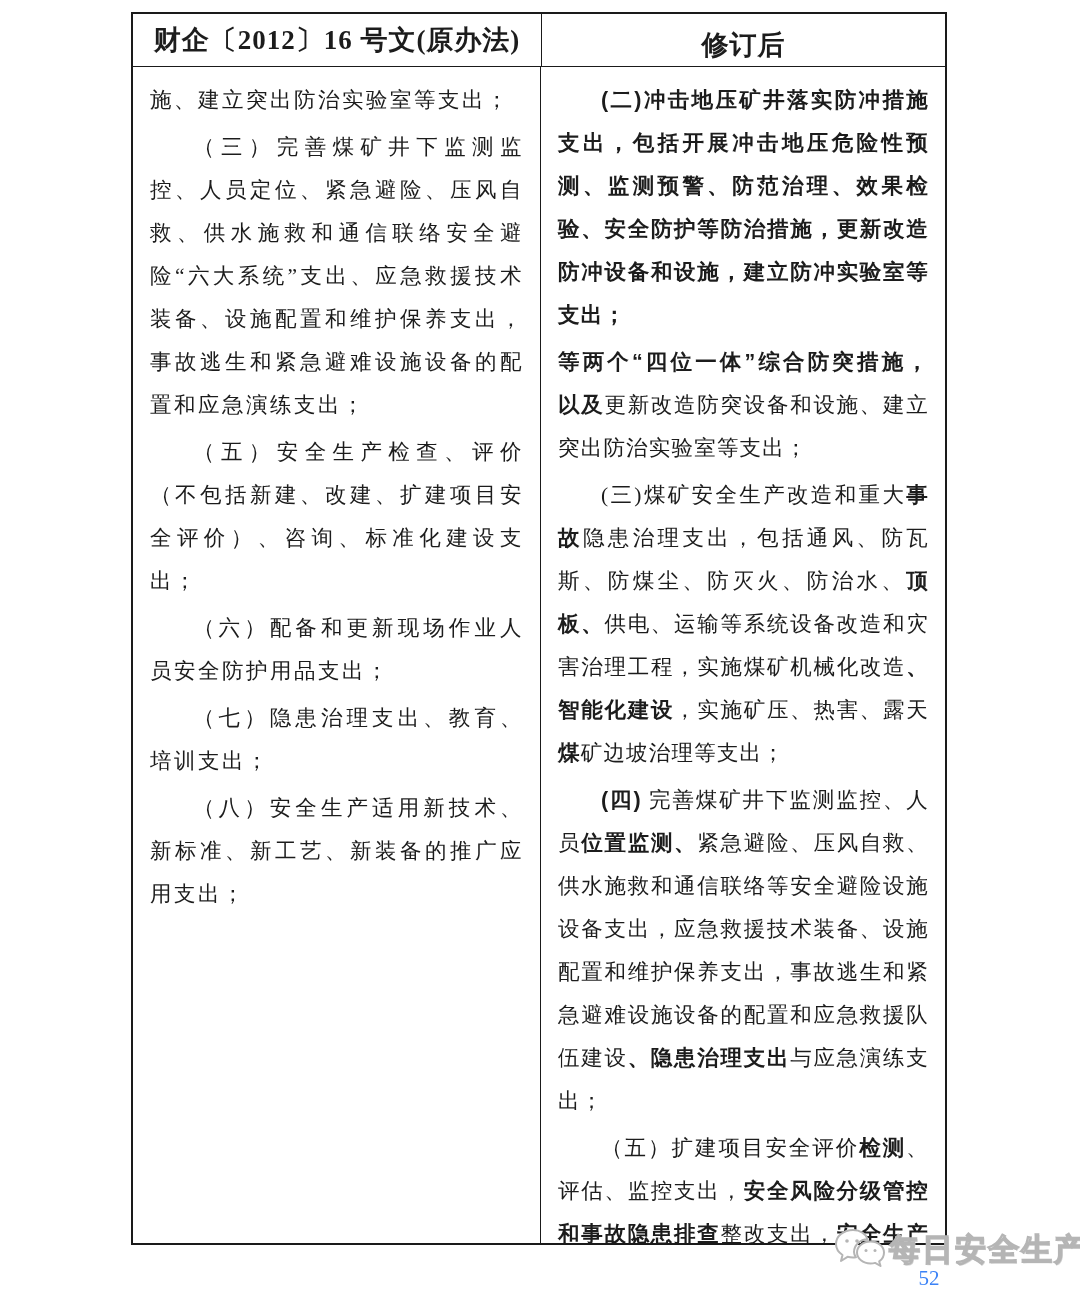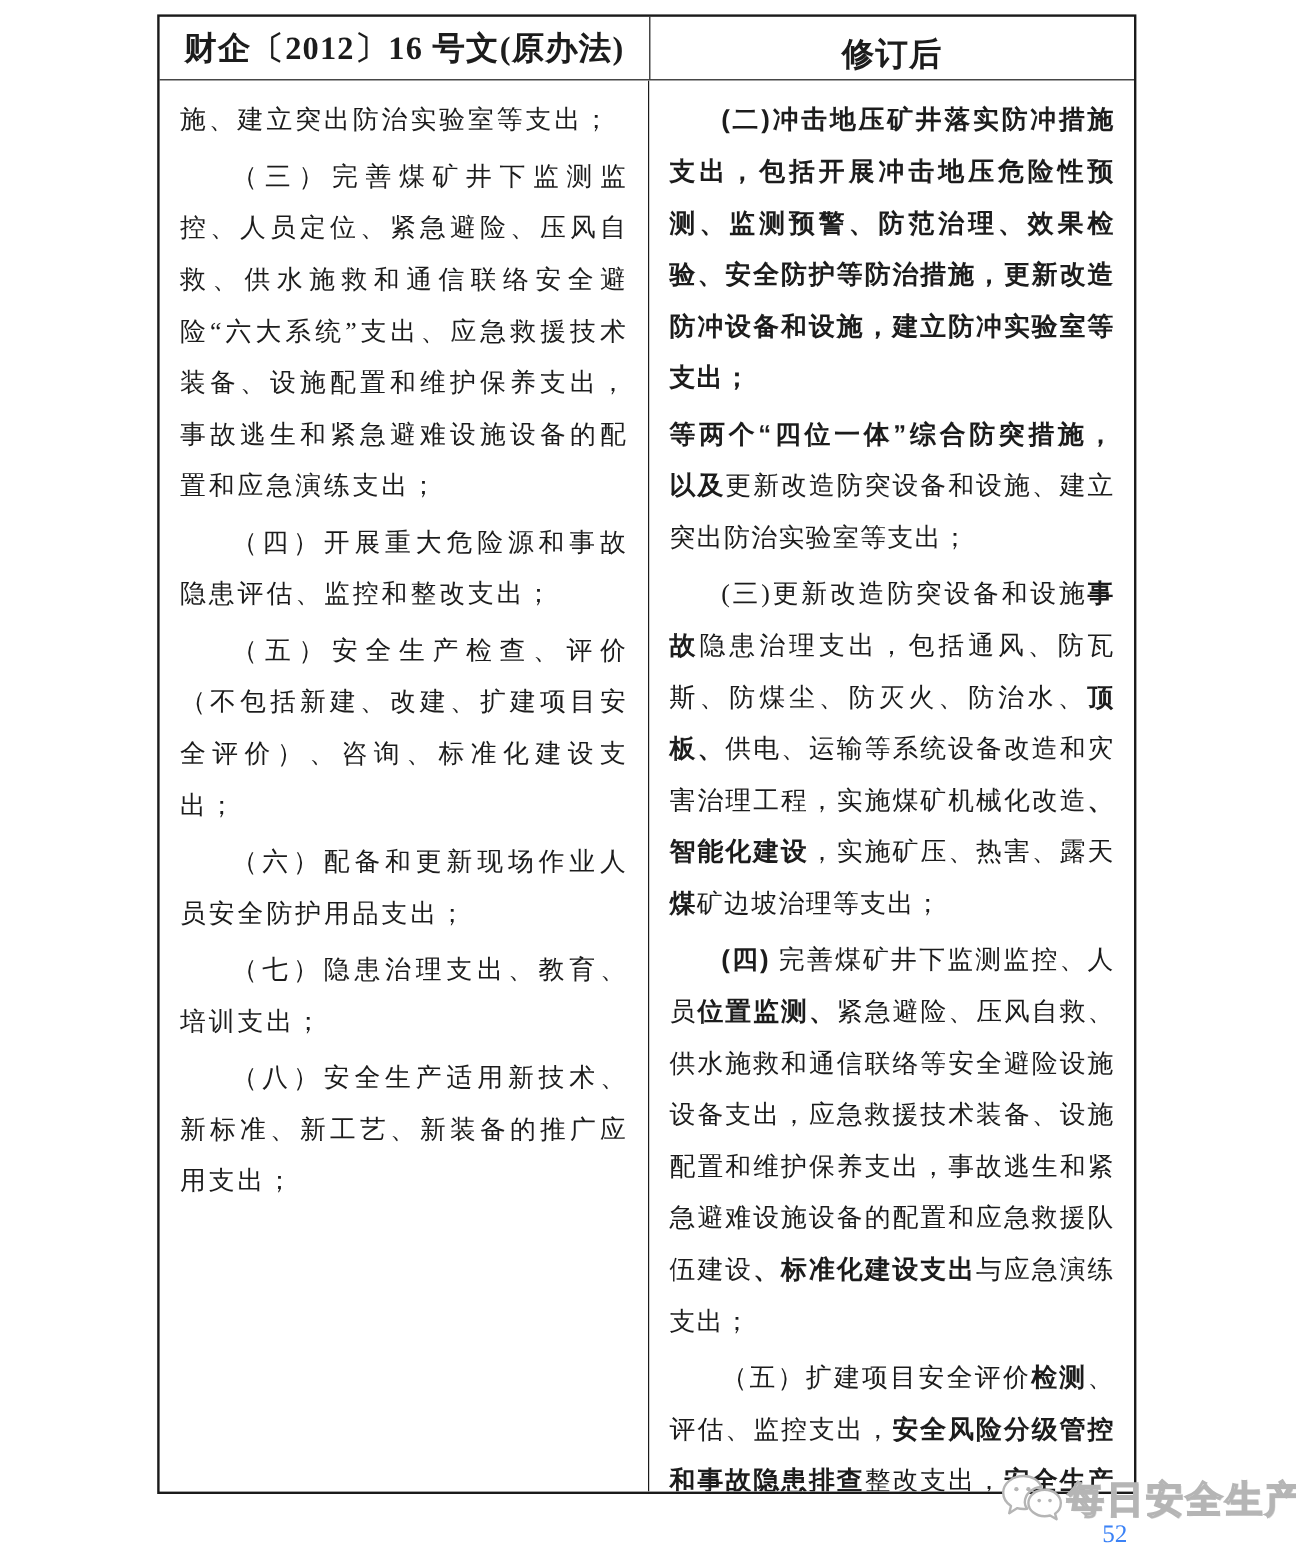--- a/index.html
+++ b/index.html
@@ -74,31 +74,30 @@
 
   <div class="doc-table">
     <div class="thead">
       <div class="th th-left">财企〔2012〕16 号文(原办法)</div>
       <div class="th th-right">修订后</div>
     </div>
     <div class="tbody">
       <div class="td td-left" id="col-left">
           <p class="para"><span>施、建立突出防治实验室等支出；</span></p>
           <p class="para ind"><span>（三）完善煤矿井下监测监控、人员定位、紧急避险、压风自救、供水施救和通信联络安全避险“六大系统”支出、应急救援技术装备、设施配置和维护保养支出，事故逃生和紧急避难设施设备的配置和应急演练支出；</span></p>
-          <p class="para ind"><span>（四）开展重大危险源和事故隐患评估、监控和整改支出；</span></p>
           <p class="para ind"><span>（五）安全生产检查、评价（不包括新建、改建、扩建项目安全评价）、咨询、标准化建设支出；</span></p>
           <p class="para ind"><span>（六）配备和更新现场作业人员安全防护用品支出；</span></p>
           <p class="para ind"><span>（七）隐患治理支出、教育、培训支出；</span></p>
           <p class="para ind"><span>（八）安全生产适用新技术、新标准、新工艺、新装备的推广应用支出；</span></p>
         </div>
       <div class="td td-right" id="col-right">
           <p class="para ind"><span class="b">(二)冲击地压矿井落实防冲措施支出，包括开展冲击地压危险性预测、监测预警、防范治理、效果检验、安全防护等防治措施，更新改造防冲设备和设施，建立防冲实验室等支出；</span></p>
           <p class="para"><span class="b">等两个“四位一体”综合防突措施， 以及</span><span>更新改造防突设备和设施、建立突出防治实验室等支出；</span></p>
-          <p class="para ind"><span>(三)更新改造防突设备和设施</span><span class="b">事故</span><span>隐患治理支出，包括通风、防瓦斯、防煤尘、防灭火、防治水、</span><span class="b">顶板、</span><span>供电、运输等系统设备改造和灾害治理工程，实施煤矿机械化改造</span><span class="b">、智能化建设</span><span>，实施矿压、热害、露天</span><span class="b">煤</span><span>矿边坡治理等支出；</span></p>
-          <p class="para ind"><span class="b">(四)</span><span> 完善煤矿井下监测监控、人员</span><span class="b">位置监测、</span><span>紧急避险、压风自救、供水施救和通信联络等安全避险设施设备支出，应急救援技术装备、设施配置和维护保养支出，事故逃生和紧急避难设施设备的配置和应急救援队伍建设</span><span class="b">、标准化建设支出</span><span>与应急演练支出；</span></p>
+          <p class="para ind"><span>(三)煤矿安全生产改造和重大</span><span class="b">事故</span><span>隐患治理支出，包括通风、防瓦斯、防煤尘、防灭火、防治水、</span><span class="b">顶板、</span><span>供电、运输等系统设备改造和灾害治理工程，实施煤矿机械化改造</span><span class="b">、智能化建设</span><span>，实施矿压、热害、露天</span><span class="b">煤</span><span>矿边坡治理等支出；</span></p>
+          <p class="para ind"><span class="b">(四)</span><span> 完善煤矿井下监测监控、人员</span><span class="b">位置监测、</span><span>紧急避险、压风自救、供水施救和通信联络等安全避险设施设备支出，应急救援技术装备、设施配置和维护保养支出，事故逃生和紧急避难设施设备的配置和应急救援队伍建设</span><span class="b">、隐患治理支出</span><span>与应急演练支出；</span></p>
           <p class="para ind"><span>（五）扩建项目安全评价</span><span class="b">检测</span><span>、评估、监控支出，</span><span class="b">安全风险分级管控和事故隐患排查</span><span>整改支出，</span><span class="b">安全生产信息化建设、运维支出</span><span>；</span></p>
           <p class="para ind"></p>
         </div>
     </div>
   </div>
 
   <div class="watermark">
     <svg width="52" height="44" viewBox="0 0 52 44">
       <g fill="#ffffff" stroke="#b5b5b5" stroke-width="2" stroke-linejoin="round">
         <path d="M19 2 C9.5 2 2 8.2 2 16 c0 4.5 2.6 8.4 6.5 11 L7 33 l6.5-4.2 c1.8 .5 3.6 .7 5.5 .7 1 0 2-.1 3-.2 C20.5 27.5 20 25.7 20 24 c0-6.8 6-12.3 13.7-12.9 C32 5.8 26.2 2 19 2 Z"></path>

